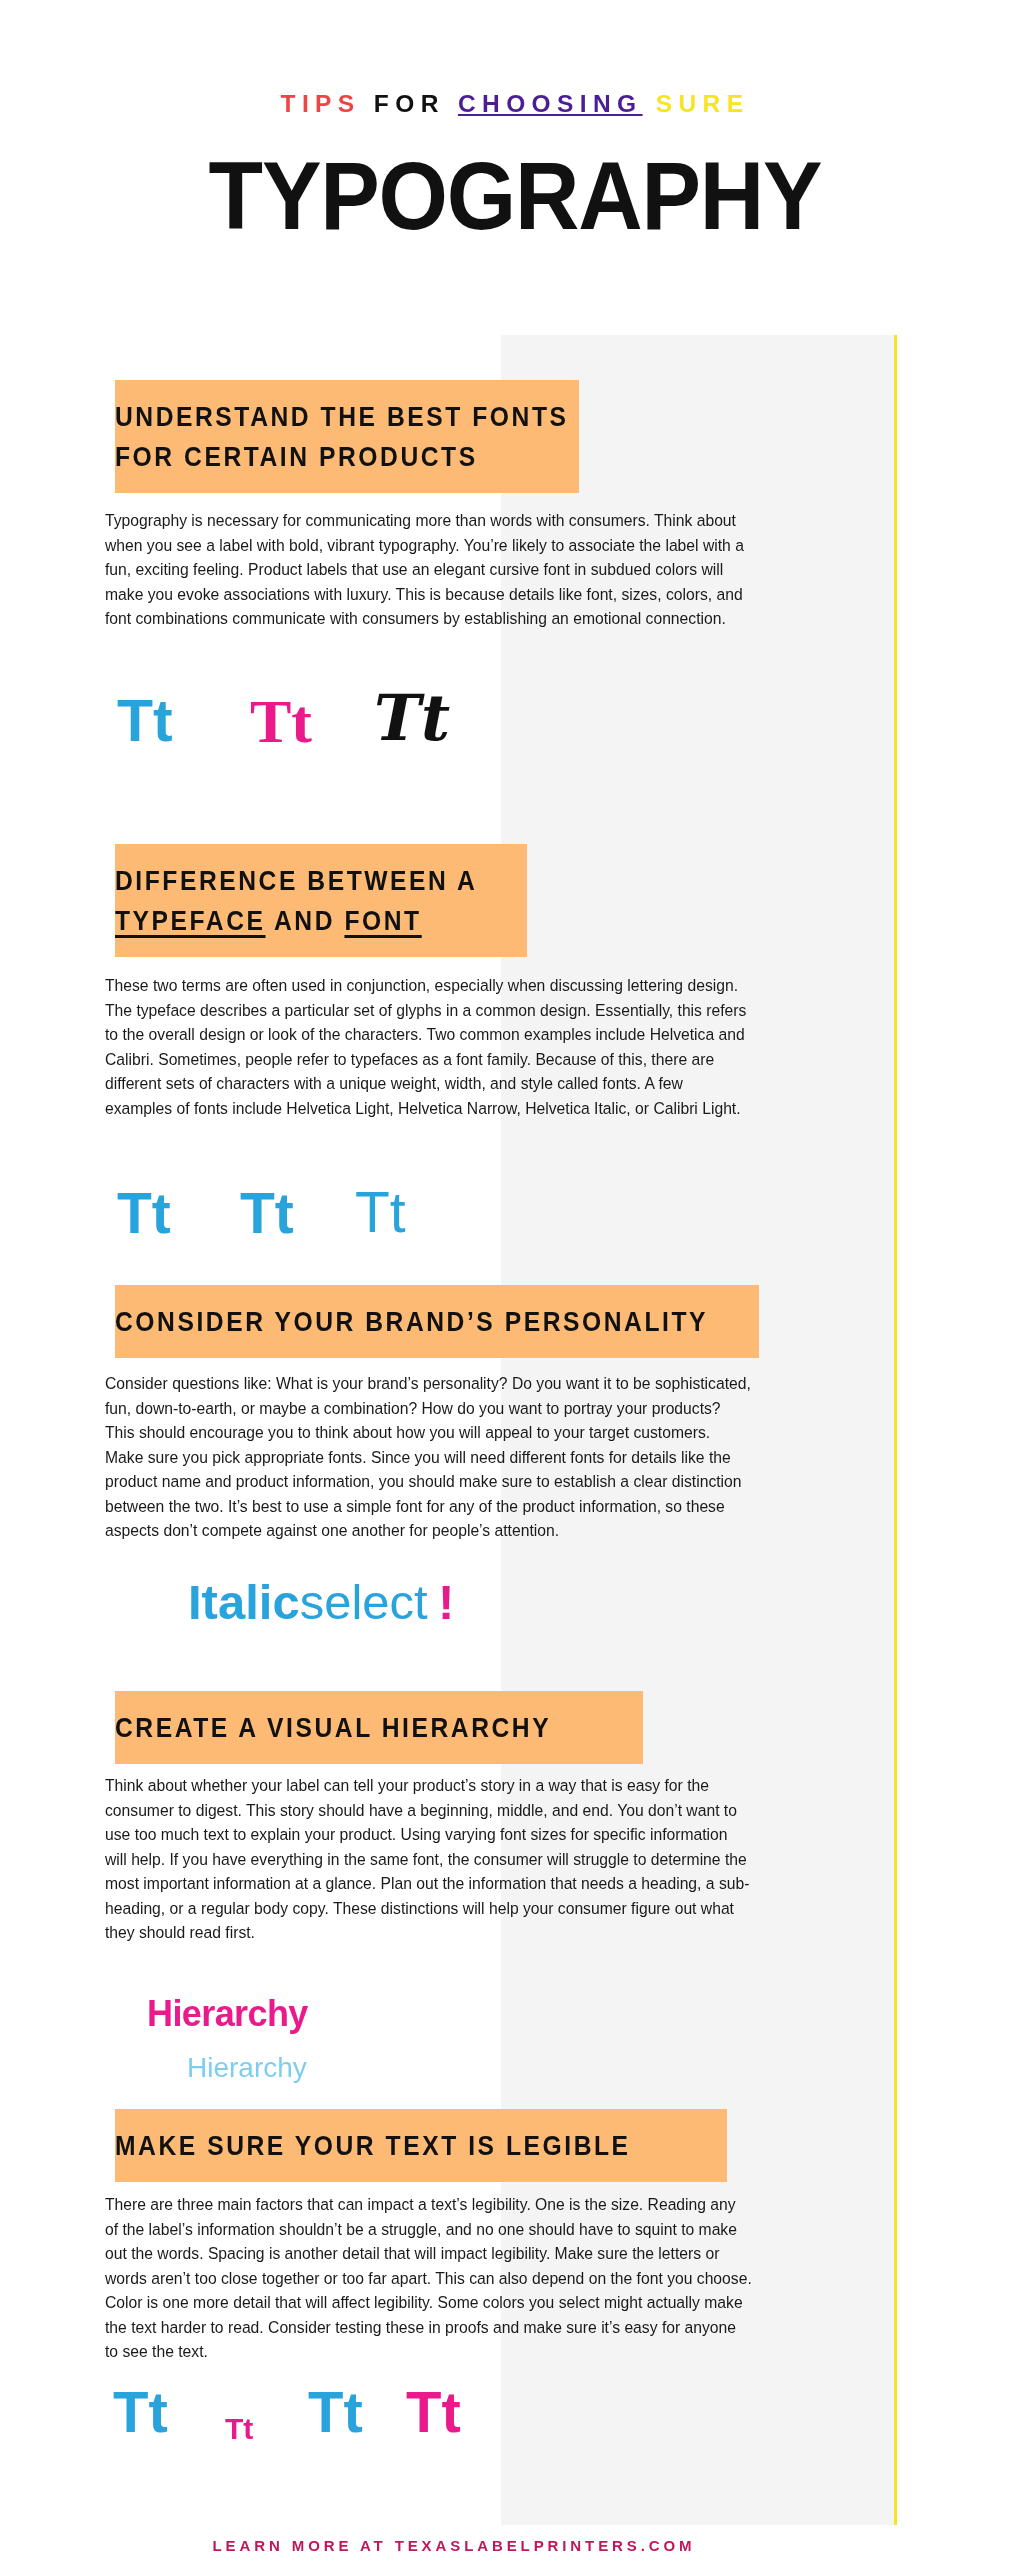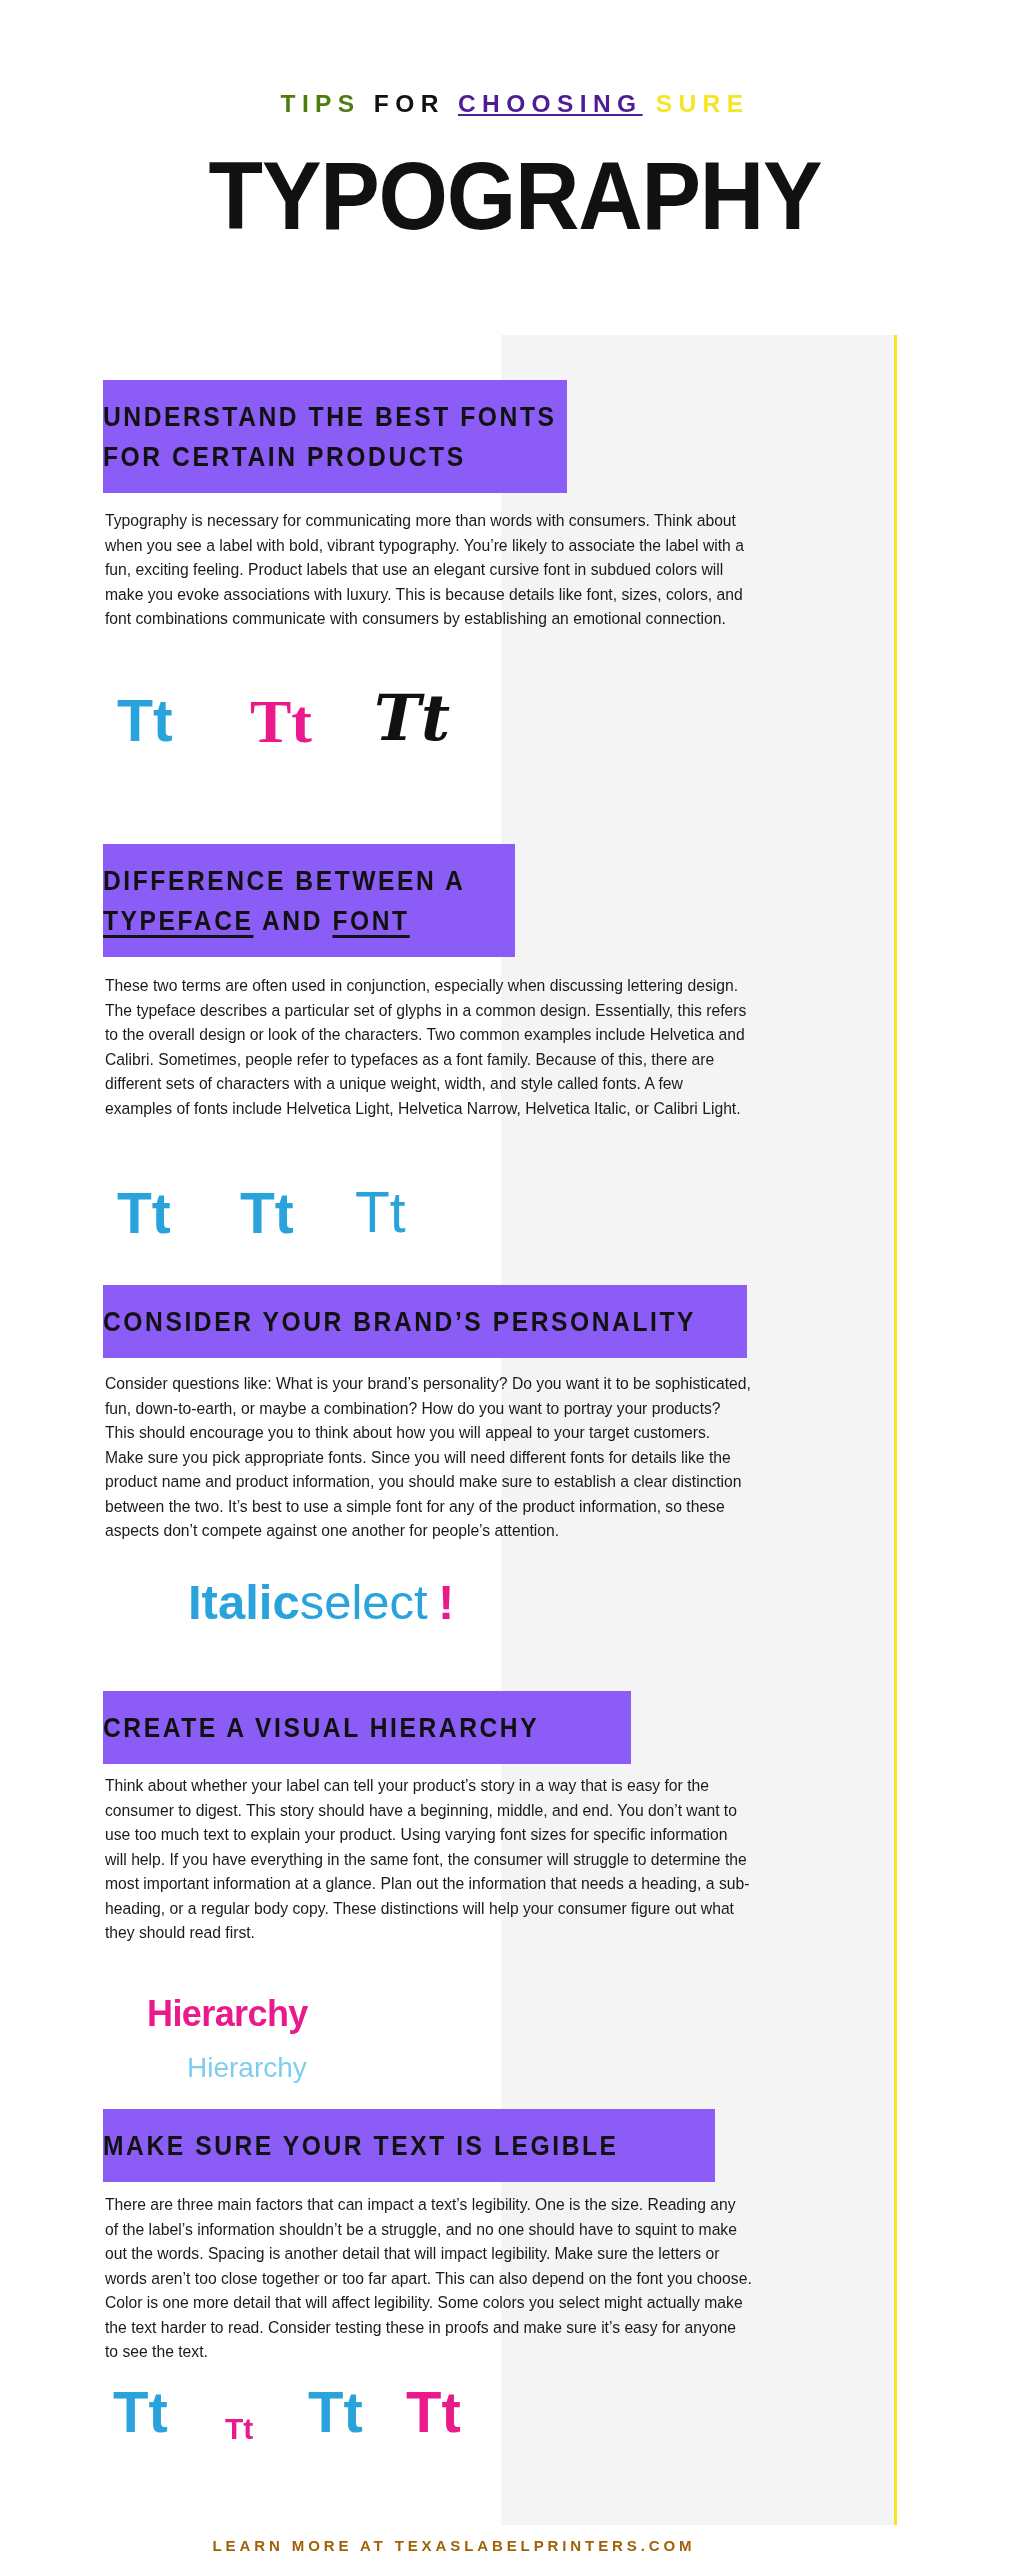--- a/index.html
+++ b/index.html
@@ -44,21 +44,21 @@
     top: 90px;
     width: 1030px;
     text-align: center;
     font-size: 24.5px;
     font-weight: 700;
     letter-spacing: 6.4px;
     font-family: "Liberation Sans Narrow", "Liberation Sans", sans-serif;
     white-space: nowrap;
   }
   .kicker span { display: inline; }
-  .k-tips { color: #4d7c0f; }
+  .k-tips { color: #ef4444; }
   .k-for { color: #111111; margin-top: 28px; }
   .k-choosing { color: #4c1d95; text-decoration: underline; }
   .k-label { color: #f7e425; }
 
   .main-title {
     position: absolute;
     left: 0;
     top: 147px;
     width: 1030px;
     text-align: center;
@@ -73,22 +73,22 @@
 
   
   .section {
     position: absolute;
     left: 0;
     width: 1030px;
   }
 
   .head-box {
     position: absolute;
-    left: 103px;
-    background: #8b5cf6;
+    left: 115px;
+    background: #fdba74;
     padding: 16.7px 19.3px 16.7px 0;
   }
   .head-box.two-line { }
 
   .sec-heading {
     position: relative;
     font-family: "Liberation Sans Narrow", "Liberation Sans", sans-serif;
     font-weight: 700;
     font-size: 28px;
     line-height: 40px;
@@ -149,21 +149,21 @@
   .footer {
     position: absolute;
     left: 0;
     top: 2537px;
     width: 908px;
     text-align: center;
     font-family: "Liberation Sans Narrow", "Liberation Sans", sans-serif;
     font-size: 15px;
     font-weight: 700;
     letter-spacing: 3.9px;
-    color: #a16207;
+    color: #be185d;
   }
 </style>
 </head>
 <body>
 
 <div class="page">
 
   <div class="gray-panel"></div>
   <div class="yellow-stripe"></div>
 

